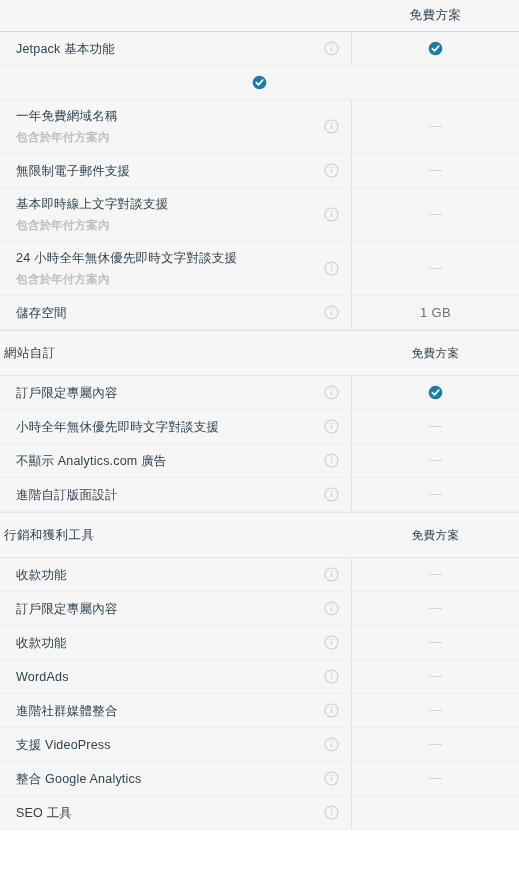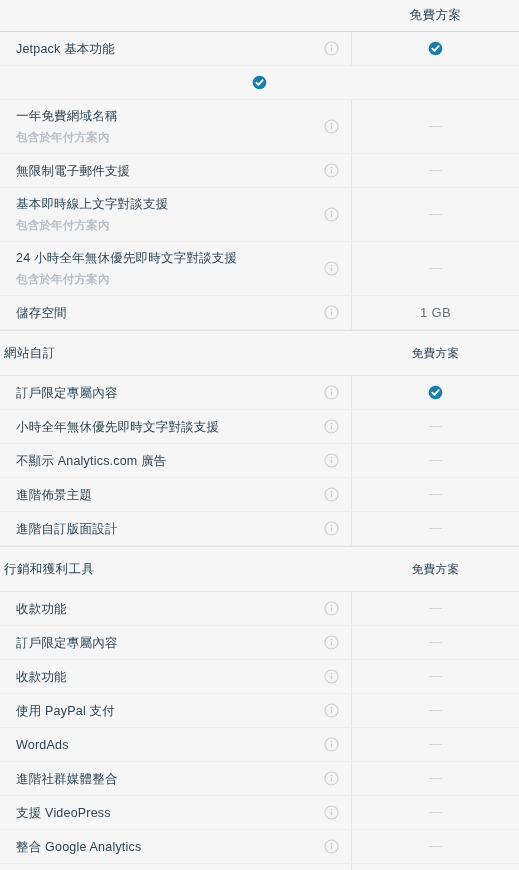--- a/index.html
+++ b/index.html
@@ -320,37 +320,20 @@
             </svg>
           </span>
         </div>
         <div class="value-cell">
           <span class="value-dash"></span>
         </div>
       </div>
       <div class="feature-row">
         <div class="feature-cell">
           <div class="feature-text">
-            <div class="feature-title">進階佈景主題</div>
-          </div>
-          <span class="info-icon">
-            <svg width="15" height="15" viewBox="0 0 16 16" aria-hidden="true">
-              <circle cx="8" cy="8" r="7" fill="none" stroke="#c8cdd1" stroke-width="1.1"></circle>
-              <rect x="7.4" y="6.6" width="1.2" height="4.4" rx="0.5" fill="#c8cdd1"></rect>
-              <circle cx="8" cy="4.8" r="0.85" fill="#c8cdd1"></circle>
-            </svg>
-          </span>
-        </div>
-        <div class="value-cell">
-          <span class="value-dash"></span>
-        </div>
-      </div>
-      <div class="feature-row">
-        <div class="feature-cell">
-          <div class="feature-text">
             <div class="feature-title">進階自訂版面設計</div>
           </div>
           <span class="info-icon">
             <svg width="15" height="15" viewBox="0 0 16 16" aria-hidden="true">
               <circle cx="8" cy="8" r="7" fill="none" stroke="#c8cdd1" stroke-width="1.1"></circle>
               <rect x="7.4" y="6.6" width="1.2" height="4.4" rx="0.5" fill="#c8cdd1"></rect>
               <circle cx="8" cy="4.8" r="0.85" fill="#c8cdd1"></circle>
             </svg>
           </span>
         </div>
@@ -409,37 +392,20 @@
             </svg>
           </span>
         </div>
         <div class="value-cell">
           <span class="value-dash"></span>
         </div>
       </div>
       <div class="feature-row">
         <div class="feature-cell">
           <div class="feature-text">
-            <div class="feature-title">使用 PayPal 支付</div>
-          </div>
-          <span class="info-icon">
-            <svg width="15" height="15" viewBox="0 0 16 16" aria-hidden="true">
-              <circle cx="8" cy="8" r="7" fill="none" stroke="#c8cdd1" stroke-width="1.1"></circle>
-              <rect x="7.4" y="6.6" width="1.2" height="4.4" rx="0.5" fill="#c8cdd1"></rect>
-              <circle cx="8" cy="4.8" r="0.85" fill="#c8cdd1"></circle>
-            </svg>
-          </span>
-        </div>
-        <div class="value-cell">
-          <span class="value-dash"></span>
-        </div>
-      </div>
-      <div class="feature-row">
-        <div class="feature-cell">
-          <div class="feature-text">
             <div class="feature-title">WordAds</div>
           </div>
           <span class="info-icon">
             <svg width="15" height="15" viewBox="0 0 16 16" aria-hidden="true">
               <circle cx="8" cy="8" r="7" fill="none" stroke="#c8cdd1" stroke-width="1.1"></circle>
               <rect x="7.4" y="6.6" width="1.2" height="4.4" rx="0.5" fill="#c8cdd1"></rect>
               <circle cx="8" cy="4.8" r="0.85" fill="#c8cdd1"></circle>
             </svg>
           </span>
         </div>

